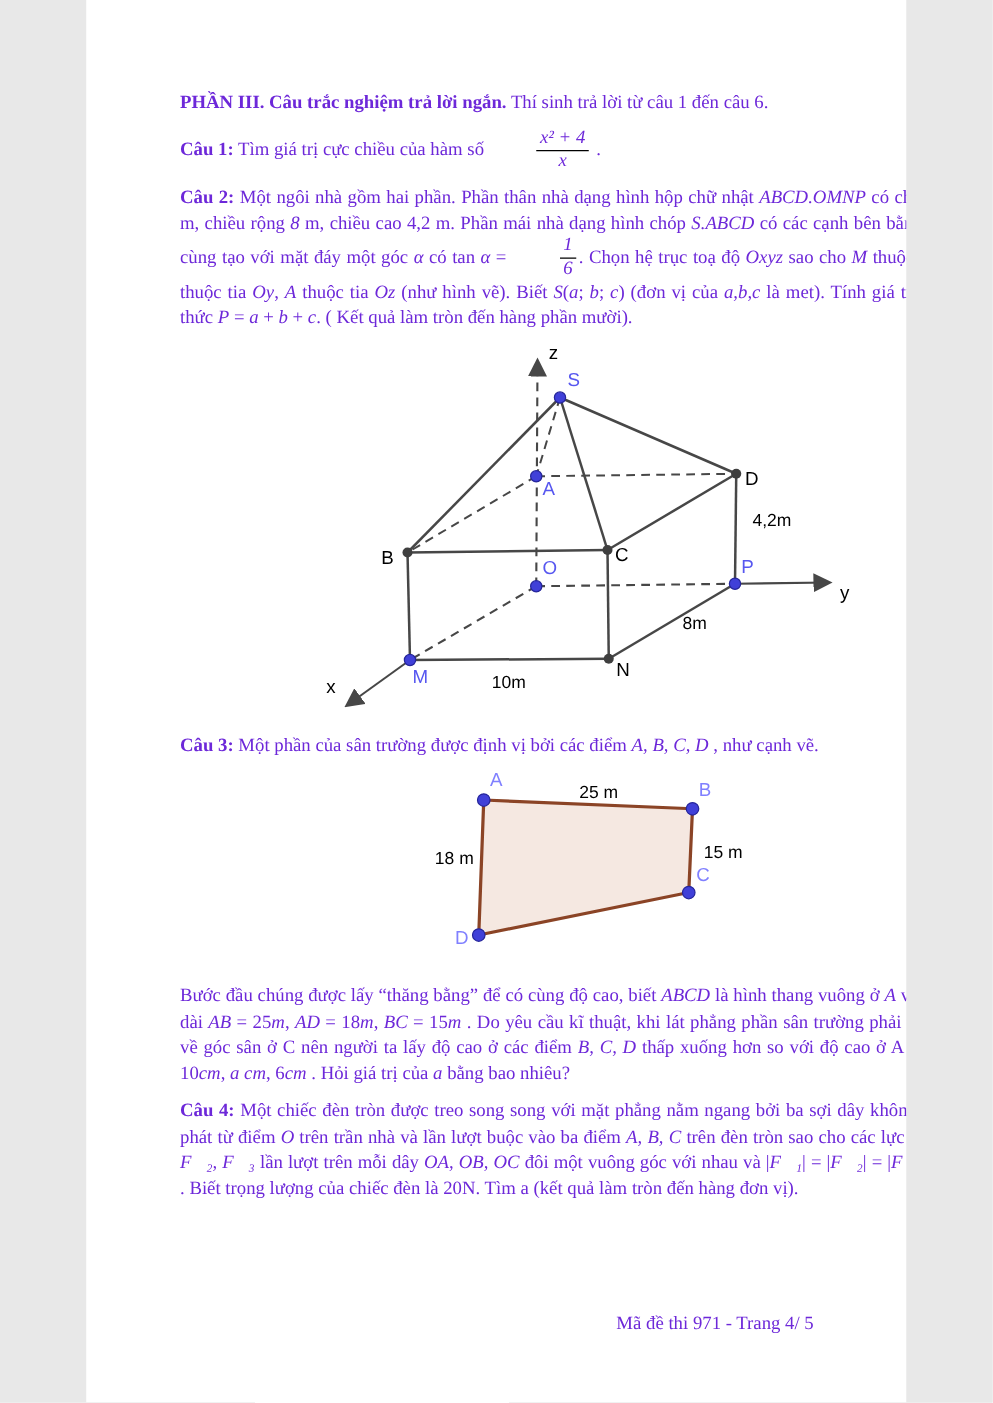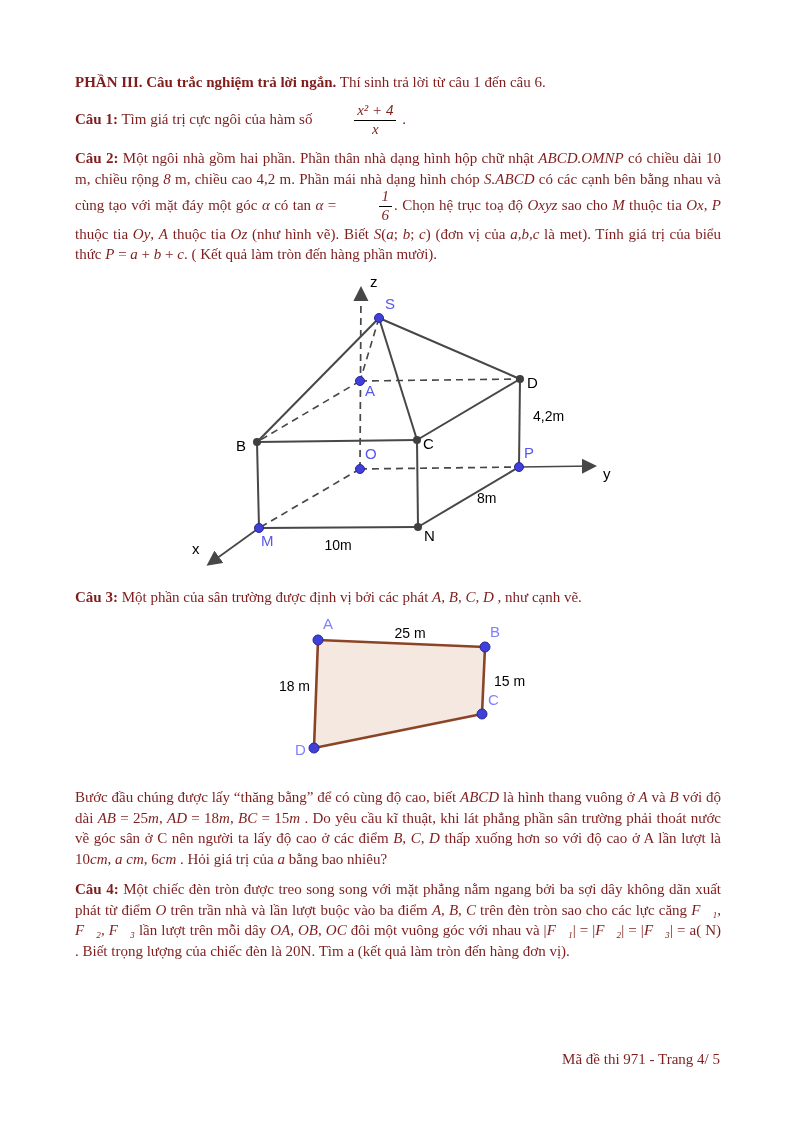--- a/index.html
+++ b/index.html
@@ -1,18 +1,18 @@
 <!DOCTYPE html>
 <html><head>
 <meta charset="utf-8">
 <style>
   html,body{margin:0;padding:0;background:#e8e8e8;}
   .page{
-    position:relative;width:794px;height:1122px;background:#ffffff;margin:0 auto;
-    font-family:"Liberation Serif","DejaVu Serif",serif;font-size:15px;color:#7f1d1d;
+    position:relative;width:656px;height:1122px;background:#ffffff;margin:0 auto;
+    font-family:"Liberation Serif","DejaVu Serif",serif;font-size:15px;color:#6d28d9;
     overflow:hidden;
   }
   .content{position:absolute;left:75px;top:0;width:646px;}
   .block{position:absolute;left:0;width:646px;text-align:justify;line-height:20.6px;}
   .qlabel{font-weight:bold;}
   .seg-i{font-style:italic;margin-top:16px;}
   .frac{display:inline-block;text-align:center;vertical-align:middle;line-height:1.05;padding:0 2px;font-style:italic;margin-left:36px;}
   .frac .num{display:block;border-bottom:1.2px solid #000;padding:0 3px 1px;}
   .frac .den{display:block;padding-top:1px;}
   .figure{position:absolute;}
@@ -22,21 +22,21 @@
   .footer{position:absolute;right:74px;top:1051px;font-size:15px;margin-left:40px;}
 </style>
 </head>
 <body>
 
 <div class="page">
   <div class="content">
 
     <p class="block" style="top:57px;"><span class="qlabel">PHẦN III. Câu trắc nghiệm trả lời ngắn.</span><span> Thí sinh trả lời từ câu 1 đến câu 6.</span></p>
 
-    <p class="block" style="top:88px;"><span class="qlabel">Câu 1:</span><span> Tìm giá trị cực ngôi của hàm số </span><span class="frac"><span class="num">x² + 4</span><span class="den">x</span></span><span> .</span></p>
+    <p class="block" style="top:88px;"><span class="qlabel">Câu 1:</span><span> Tìm giá trị cực chiều của hàm số </span><span class="frac"><span class="num">x² + 4</span><span class="den">x</span></span><span> .</span></p>
 
     <p class="block" style="top:133px;"><span class="qlabel">Câu 2:</span><span><span> Một ngôi nhà gồm hai phần. Phần thân nhà dạng hình hộp chữ nhật </span><span class="seg-i">ABCD.OMNP</span><span> có chiều dài 10 m, chiều rộng </span><span class="seg-i">8</span><span> m, chiều cao 4,2 m. Phần mái nhà dạng hình chóp </span><span class="seg-i">S.ABCD</span><span> có các cạnh bên bằng nhau và cùng tạo với mặt đáy một góc </span><span class="seg-i">α</span><span> có tan </span><span class="seg-i">α</span><span> = </span></span><span class="frac"><span class="num">1</span><span class="den">6</span></span><span><span>. Chọn hệ trục toạ độ </span><span class="seg-i">Oxyz</span><span> sao cho </span><span class="seg-i">M</span><span> thuộc tia </span><span class="seg-i">Ox</span><span>, </span><span class="seg-i">P</span><span> thuộc tia </span><span class="seg-i">Oy</span><span>, </span><span class="seg-i">A</span><span> thuộc tia </span><span class="seg-i">Oz</span><span> (như hình vẽ). Biết </span><span class="seg-i">S</span><span>(</span><span class="seg-i">a</span><span>; </span><span class="seg-i">b</span><span>; </span><span class="seg-i">c</span><span>) (đơn vị của </span><span class="seg-i">a,b,c</span><span> là met). Tính giá trị của biểu thức </span><span class="seg-i">P</span><span> = </span><span class="seg-i">a</span><span> + </span><span class="seg-i">b</span><span> + </span><span class="seg-i">c</span><span>. ( Kết quả làm tròn đến hàng phần mười).</span></span></p>
 
     <div class="figure" style="left:105px;top:273px;">
       <svg class="fig-svg" width="440" height="300" viewBox="0 0 440 300">
         <defs>
           <marker id="ah" viewBox="0 0 10 10" refX="8" refY="5" markerWidth="9" markerHeight="9" orient="auto-start-reverse">
             <path d="M0,0 L10,5 L0,10 z" fill="#474747"></path>
           </marker>
         </defs>
@@ -100,21 +100,21 @@
         </g>
 
         <g>
           <text class="dim-label" x="353" y="148">4,2m</text>
           <text class="dim-label" x="297" y="230">8m</text>
           <text class="dim-label" x="158" y="277" text-anchor="middle">10m</text>
         </g>
       </svg>
     </div>
 
-    <p class="block" style="top:572px;"><span class="qlabel">Câu 3:</span><span><span> Một phần của sân trường được định vị bởi các phát </span><span class="seg-i">A, B, C, D</span><span> , như cạnh vẽ.</span></span></p>
+    <p class="block" style="top:572px;"><span class="qlabel">Câu 3:</span><span><span> Một phần của sân trường được định vị bởi các điểm </span><span class="seg-i">A, B, C, D</span><span> , như cạnh vẽ.</span></span></p>
 
     <div class="figure" style="left:195px;top:613px;">
       <svg class="fig-svg" width="260" height="160" viewBox="0 0 260 160">
         <polygon points="48,27 215,34 212,101 44,135" fill="#f5e8e1" stroke="#8b4426" stroke-width="2.6" stroke-linejoin="round"></polygon>
         <g>
           <circle cx="48" cy="27" r="5" fill="#4040d8" stroke="#26269b" stroke-width="1"></circle>
           <circle cx="215" cy="34" r="5" fill="#4040d8" stroke="#26269b" stroke-width="1"></circle>
           <circle cx="212" cy="101" r="5" fill="#4040d8" stroke="#26269b" stroke-width="1"></circle>
           <circle cx="44" cy="135" r="5" fill="#4040d8" stroke="#26269b" stroke-width="1"></circle>
         </g>

